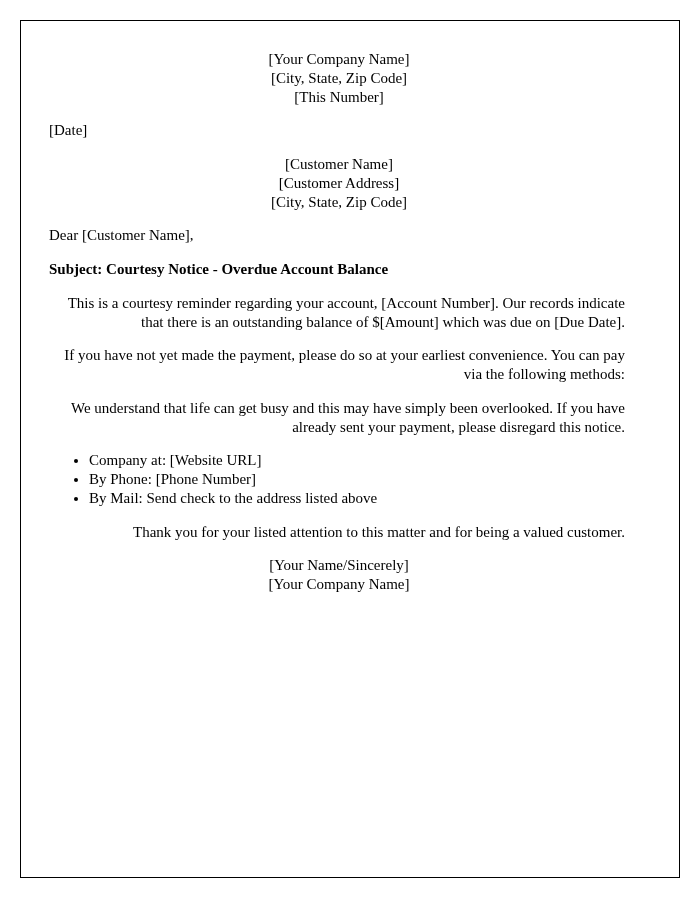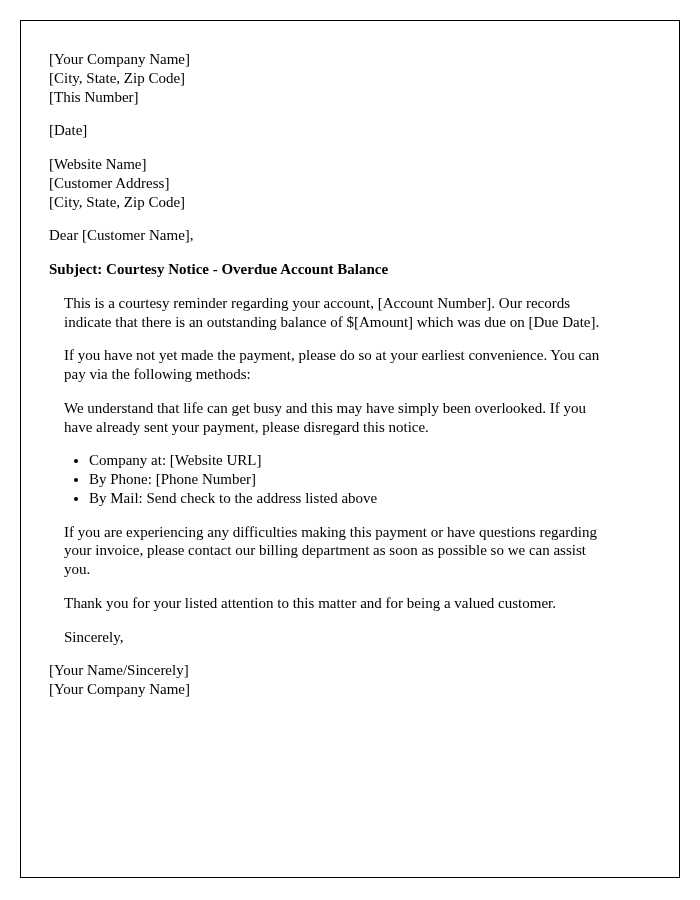--- a/index.html
+++ b/index.html
@@ -29,23 +29,25 @@
     color: #000000;
   }
   .block {
     margin: 15px 0;
   }
   .block.first {
     margin-top: 0;
   }
   .block div {
     margin: 0;
+    text-align: center;
   }
   p {
-    margin: 15px 15px;
+    margin: 15px 4px;
+    text-align: right;
   }
   .subject {
     font-weight: bold;
   }
   ul.methods {
     margin: 15px 0;
     padding-left: 40px;
   }
   ul.methods li {
     margin: 0;
@@ -59,46 +61,44 @@
 
     <div class="block first">
       <div>[Your Company Name]</div>
       <div>[City, State, Zip Code]</div>
       <div>[This Number]</div>
     </div>
 
     <div class="block">[Date]</div>
 
     <div class="block">
-      <div>[Website Name]</div>
+      <div>[Customer Name]</div>
       <div>[Customer Address]</div>
       <div>[City, State, Zip Code]</div>
     </div>
 
     <div class="block">Dear [Customer Name],</div>
 
     <div class="block subject">Subject: Courtesy Notice - Overdue Account Balance</div>
 
     <p>This is a courtesy reminder regarding your account, [Account Number]. Our records indicate that there is an outstanding balance of $[Amount] which was due on [Due Date].</p>
 
     <p>If you have not yet made the payment, please do so at your earliest convenience. You can pay via the following methods:</p>
 
     <p>We understand that life can get busy and this may have simply been overlooked. If you have already sent your payment, please disregard this notice.</p>
 
     <ul class="methods">
       <li>Company at: [Website URL]</li>
       <li>By Phone: [Phone Number]</li>
       <li>By Mail: Send check to the address listed above</li>
     </ul>
 
-    <p>If you are experiencing any difficulties making this payment or have questions regarding your invoice, please contact our billing department as soon as possible so we can assist you.</p>
 
     <p>Thank you for your listed attention to this matter and for being a valued customer.</p>
 
-    <p>Sincerely,</p>
 
     <div class="block">
       <div>[Your Name/Sincerely]</div>
       <div>[Your Company Name]</div>
     </div>
 
   </div>
 </div>
 
 </body></html>

